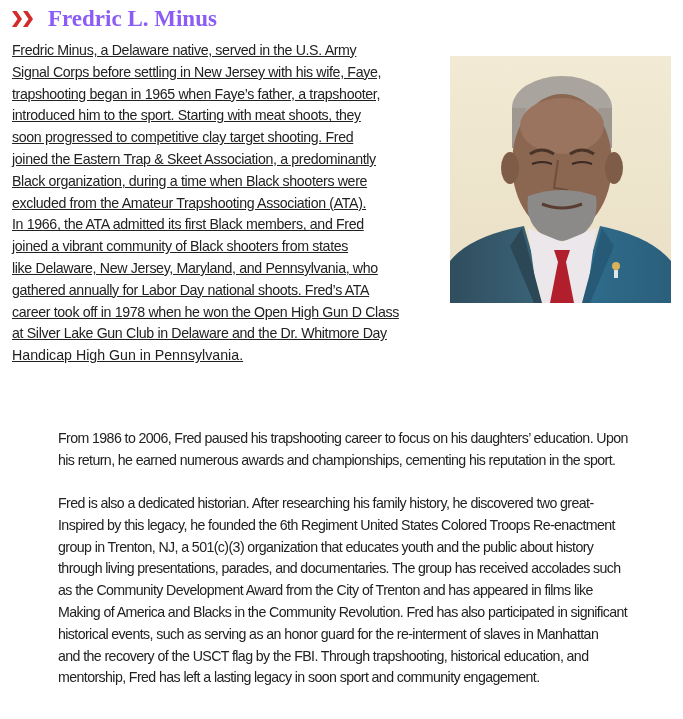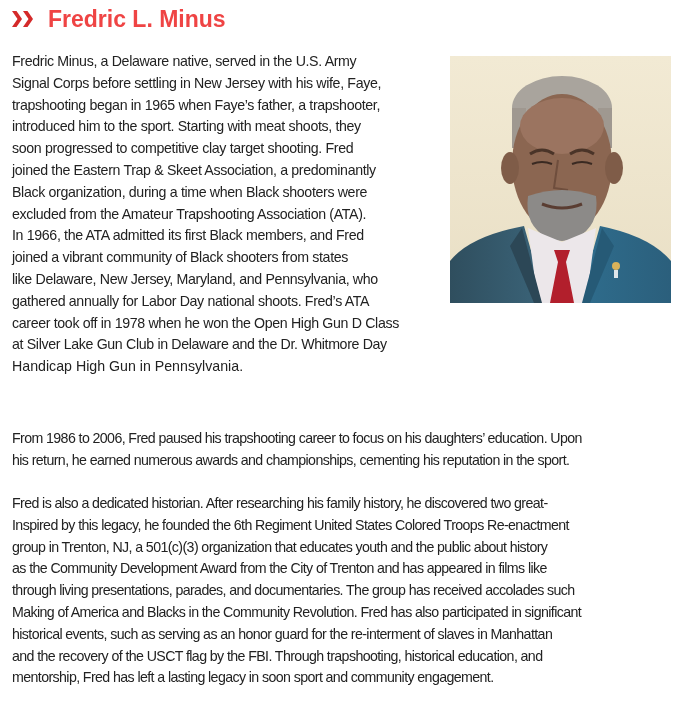--- a/index.html
+++ b/index.html
@@ -1,28 +1,28 @@
 <!DOCTYPE html>
 <html><head>
   <meta charset="utf-8">
   <style>
     html, body { margin: 0; padding: 0; background: #ffffff; }
     body { width: 683px; height: 719px; position: relative; overflow: hidden; }
     .title-row { position: absolute; left: 12px; top: 4px; height: 30px; display: flex; align-items: center; }
     .chevrons { display: flex; align-items: center; margin-right: 14px; }
     .chev { width: 10px; height: 16px; background: #d42a2a; clip-path: polygon(0 0, 45% 0, 100% 50%, 45% 100%, 0 100%, 55% 50%); margin-right: 1px; }
-    .title { font-family: Liberation Sans, sans-serif; font-weight: bold; font-size: 23px; color: #ef4444; letter-spacing: 0px; }
+    .title { font-family: Liberation Serif, serif; font-weight: bold; font-size: 23px; color: #8b5cf6; letter-spacing: 0px; }
     .text { font-family: "Liberation Sans", sans-serif; color: #222222; font-size: 14.2px; line-height: 21.8px; }
-    .p1 { position: absolute; left: 12px; top: 51px; width: 430px; }
+    .p1 { position: absolute; left: 12px; top: 40px; width: 430px; text-decoration: underline; }
     .p1 .line { white-space: nowrap; letter-spacing: -0.35px; }
     .p1 .line.wide { letter-spacing: 0px; }
     .photo { position: absolute; left: 450px; top: 56px; width: 221px; height: 247px; overflow: hidden; background: #efe6cf; }
     .p2 { position: absolute; left: 12px; top: 428px; width: 670px; }
     .p3 { position: absolute; left: 12px; top: 493px; width: 670px; }
-    .p2 .line, .p3 .line { white-space: nowrap; letter-spacing: -0.6px; }
+    .p2 .line, .p3 .line { white-space: nowrap; letter-spacing: -0.6px; margin-left: 46px; }
   </style>
 </head>
 <body>
 
 <div class="title-row">
   <span class="chevrons">
     <span class="chev" style="background: rgb(212, 42, 42);"></span>
     <span class="chev" style="background: rgb(212, 42, 42);"></span>
   </span>
   <h1 class="title" style="margin:0">Fredric L. Minus</h1>
@@ -90,19 +90,19 @@
 
 <div class="text p2">
   <div class="line">From 1986 to 2006, Fred paused his trapshooting career to focus on his daughters’ education. Upon</div>
   <div class="line">his return, he earned numerous awards and championships, cementing his reputation in the sport.</div>
 </div>
 
 <div class="text p3">
   <div class="line">Fred is also a dedicated historian. After researching his family history, he discovered two great-</div>
   <div class="line">Inspired by this legacy, he founded the 6th Regiment United States Colored Troops Re-enactment</div>
   <div class="line">group in Trenton, NJ, a 501(c)(3) organization that educates youth and the public about history</div>
+  <div class="line">through living presentations, parades, and documentaries. The group has received accolades such</div>
   <div class="line">as the Community Development Award from the City of Trenton and has appeared in films like</div>
-  <div class="line">through living presentations, parades, and documentaries. The group has received accolades such</div>
   <div class="line">Making of America and Blacks in the Community Revolution. Fred has also participated in significant</div>
   <div class="line">historical events, such as serving as an honor guard for the re-interment of slaves in Manhattan</div>
   <div class="line">and the recovery of the USCT flag by the FBI. Through trapshooting, historical education, and</div>
   <div class="line">mentorship, Fred has left a lasting legacy in soon sport and community engagement.</div>
 </div>
 
 </body></html>

